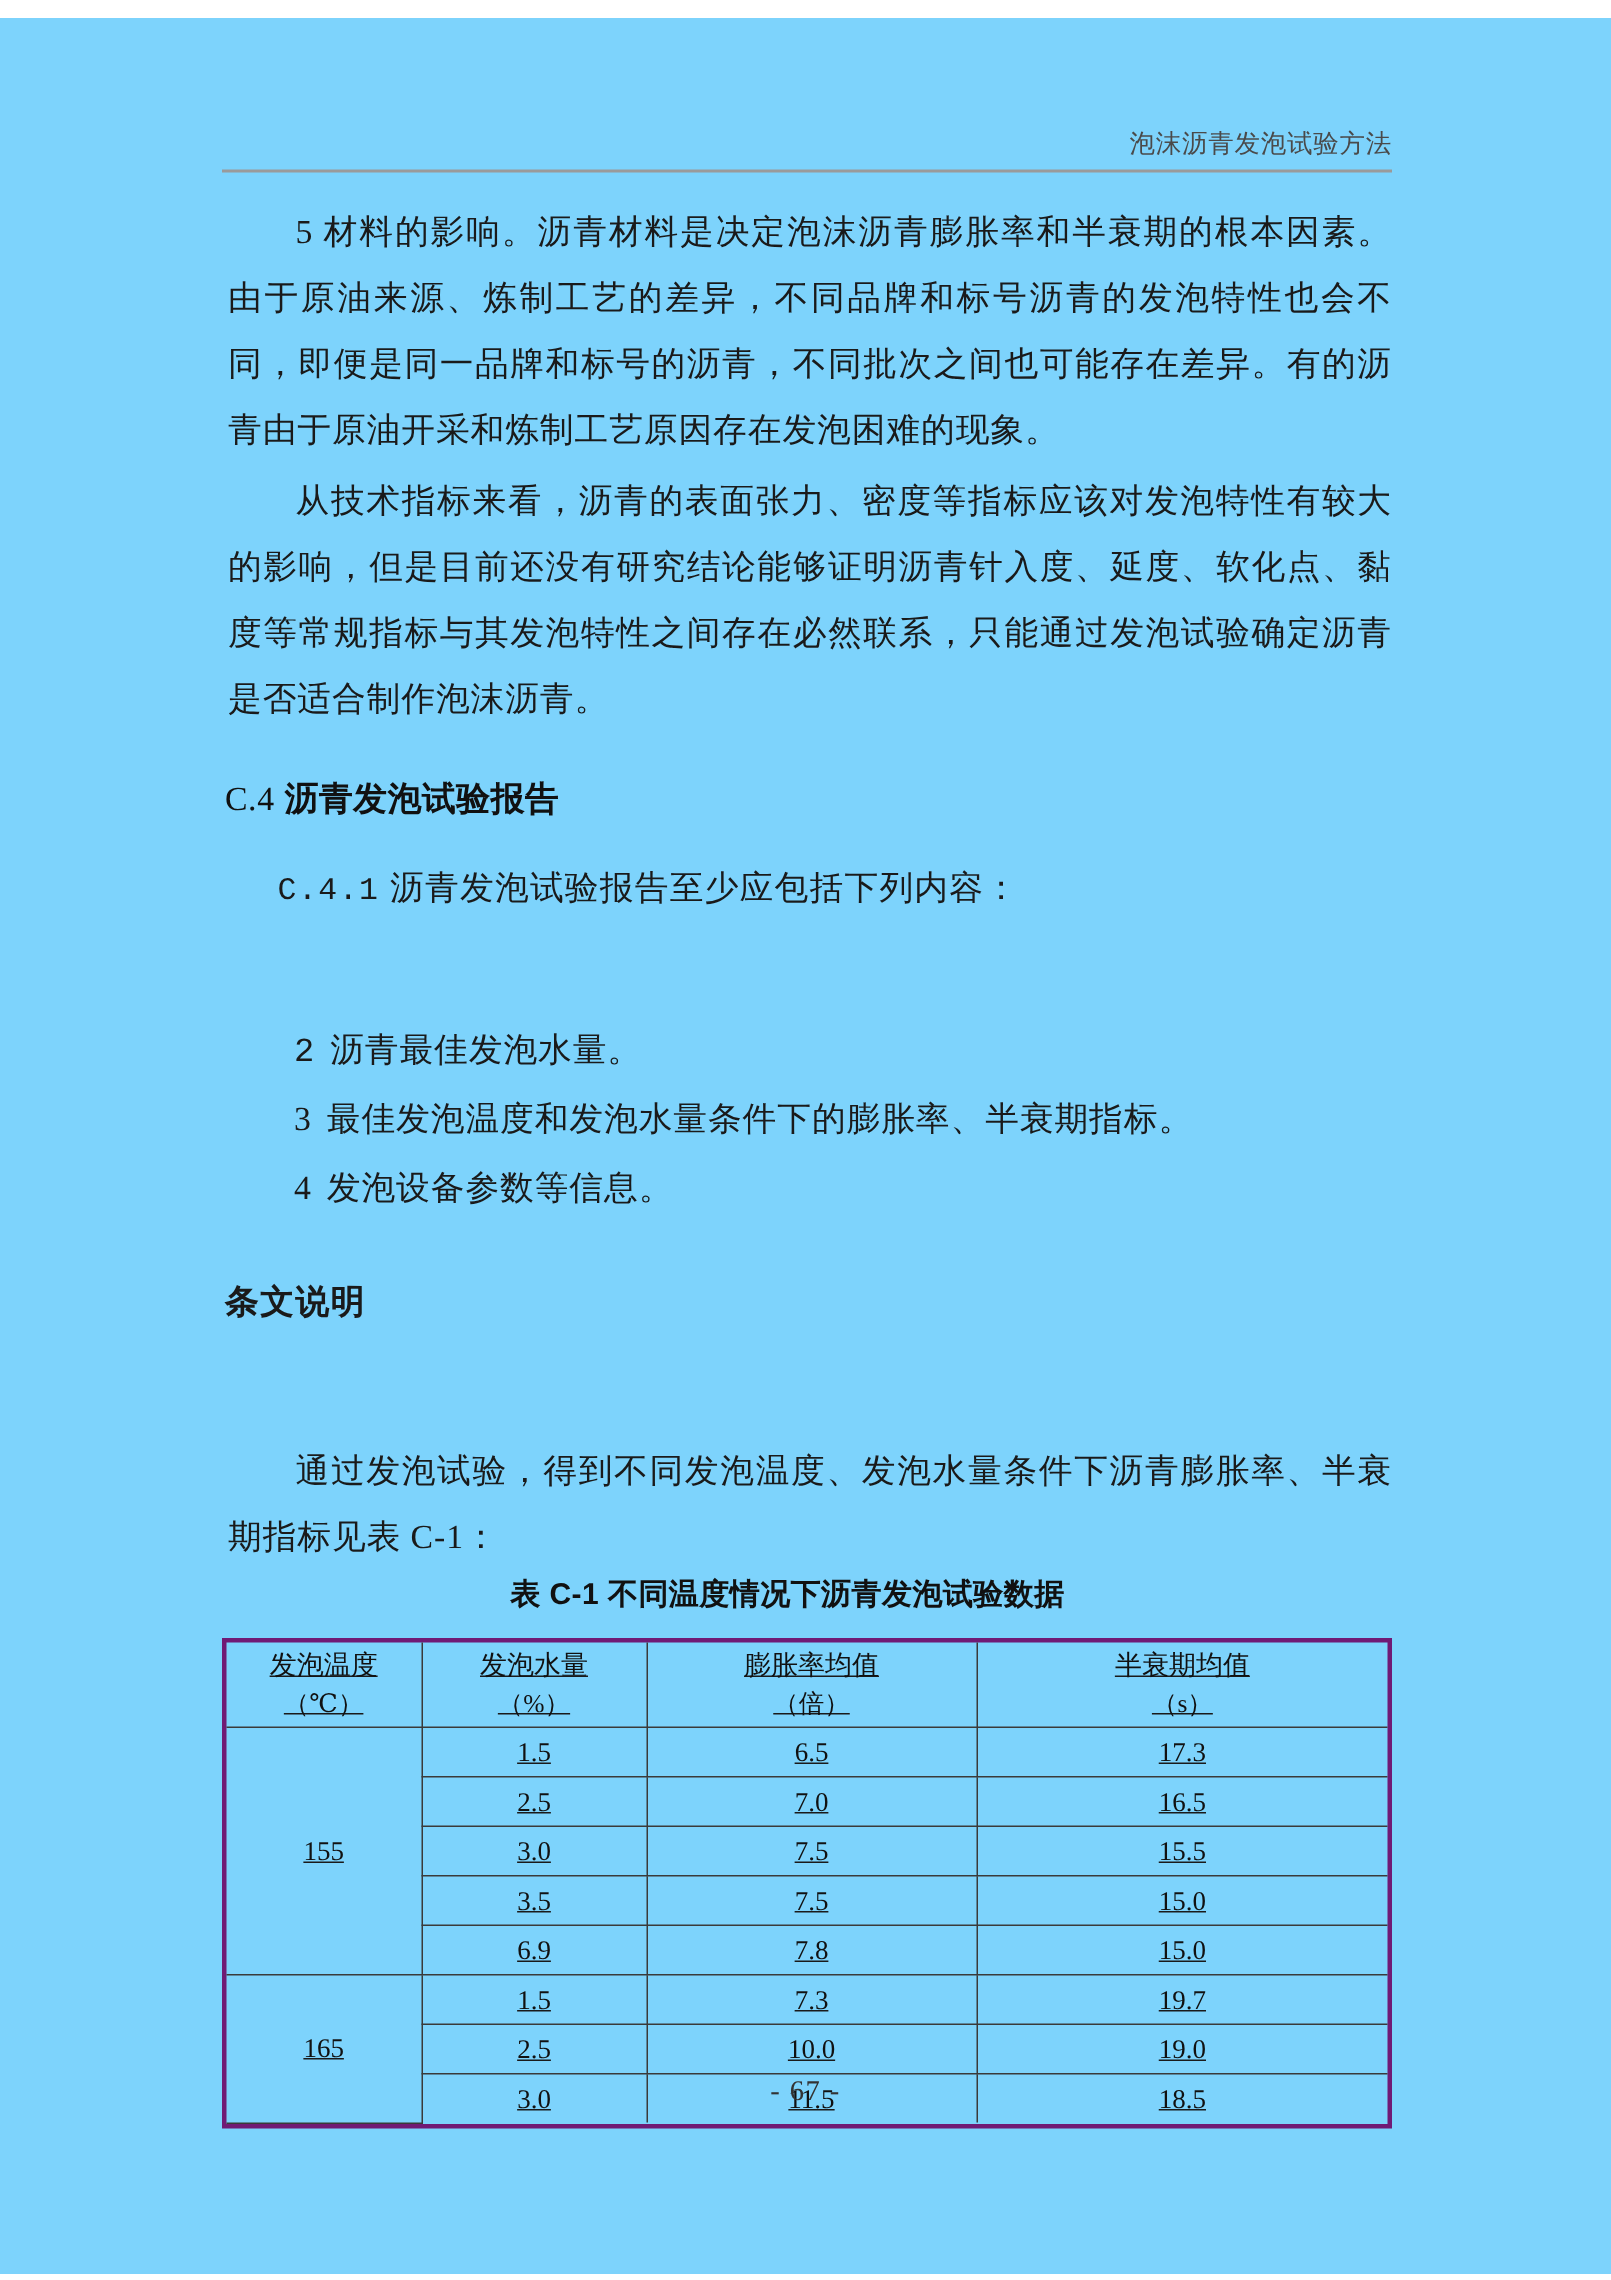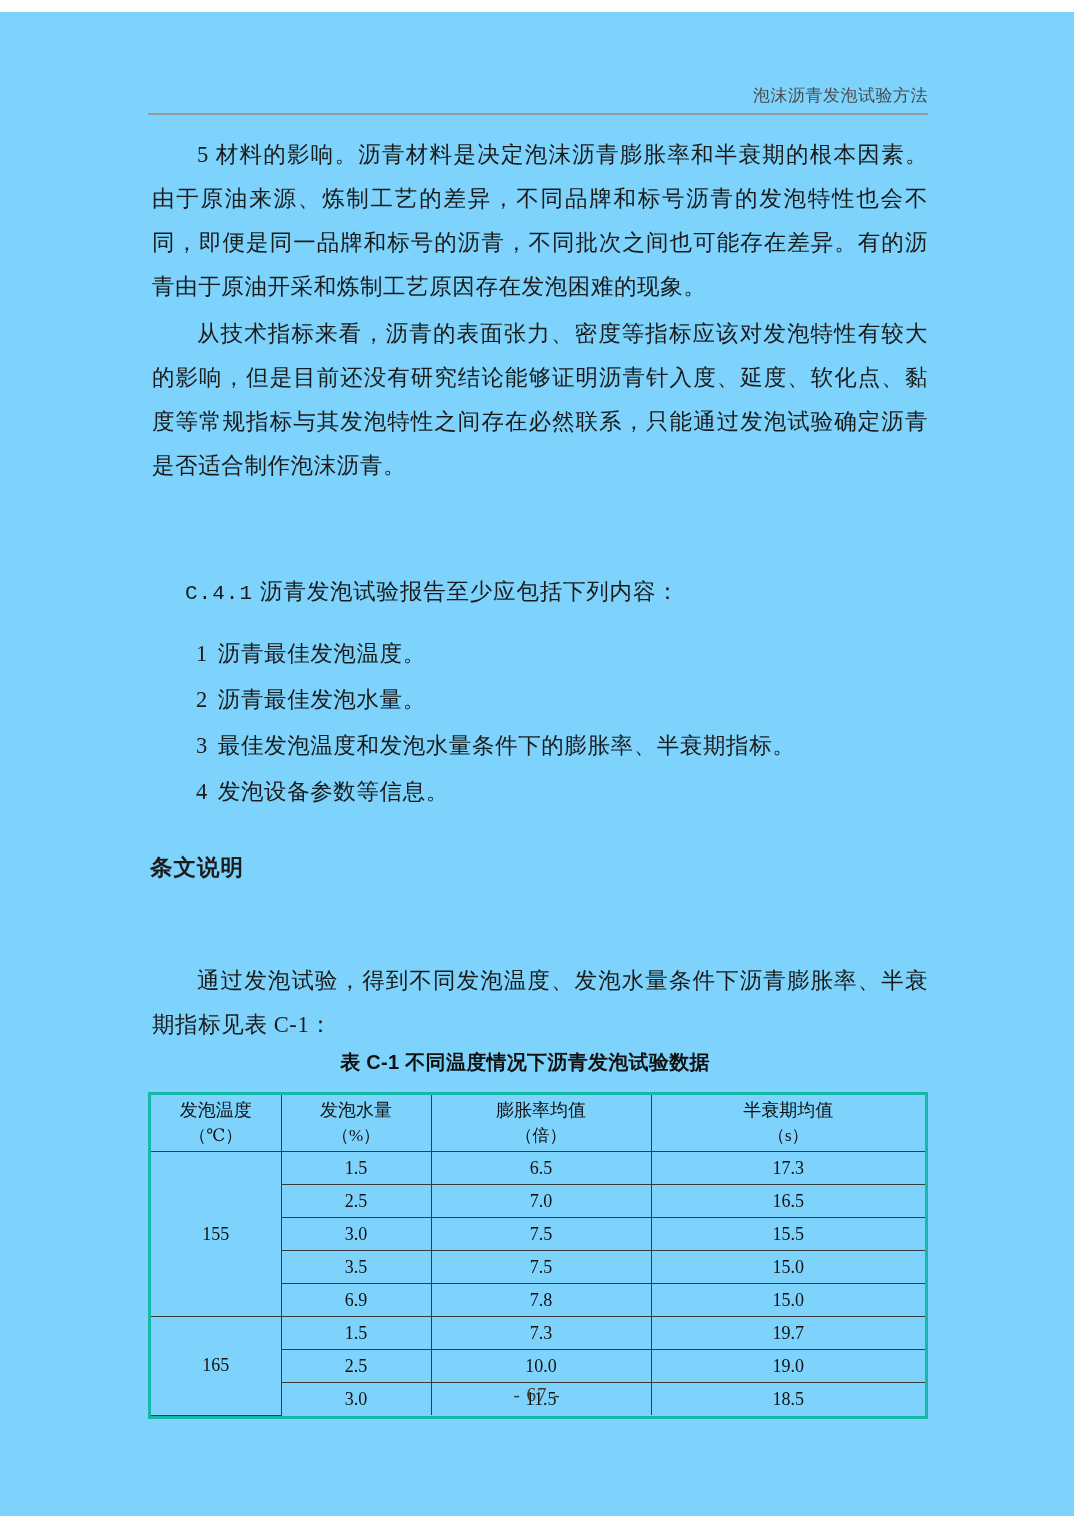--- a/index.html
+++ b/index.html
@@ -134,22 +134,23 @@
     letter-spacing: 0.3px;
     color: #111111;
   }
 
   
   .data-table-wrap {
     position: absolute;
     left: 148px;
     top: 1080px;
     width: 780px;
-    border: 3px solid #14b8a6;
+    border: 3px solid #701a75;
     box-sizing: border-box;
+    text-decoration: underline;
   }
   table.data-table {
     width: 100%;
     border-collapse: collapse;
     table-layout: fixed;
     font-family: "Liberation Serif", "DejaVu Serif", serif;
     font-size: 18px;
     color: #111111;
   }
   table.data-table td,
@@ -208,30 +209,31 @@
   <div class="header-rule"></div>
 
   <div class="body-block" style="top:121px;">
     <p class="para">5 材料的影响。沥青材料是决定泡沫沥青膨胀率和半衰期的根本因素。由于原油来源、炼制工艺的差异，不同品牌和标号沥青的发泡特性也会不同，即便是同一品牌和标号的沥青，不同批次之间也可能存在差异。有的沥青由于原油开采和炼制工艺原因存在发泡困难的现象。</p>
   </div>
 
   <div class="body-block" style="top:300px;">
     <p class="para">从技术指标来看，沥青的表面张力、密度等指标应该对发泡特性有较大的影响，但是目前还没有研究结论能够证明沥青针入度、延度、软化点、黏度等常规指标与其发泡特性之间存在必然联系，只能通过发泡试验确定沥青是否适合制作泡沫沥青。</p>
   </div>
 
+  <div class="section-heading" style="top:505px;">
+    <span class="num">C.4</span>
+    <span>沥青发泡试验报告</span>
+  </div>
 
   <div class="clause-line" style="top:564px;text-align:right;">
     <span class="cnum">C.4.1</span>
     <span>沥青发泡试验报告至少应包括下列内容：</span>
   </div>
 
-  <div class="list-item" style="top:626px;">
-    <span class="idx">1</span><span>沥青最佳发泡温度。</span>
-  </div>
-  <div class="list-item" style="top:672px;">
+  <div class="list-item" style="top:672px;font-family:Liberation Mono, monospace;">
     <span class="idx">2</span><span>沥青最佳发泡水量。</span>
   </div>
   <div class="list-item" style="top:718px;">
     <span class="idx">3</span><span>最佳发泡温度和发泡水量条件下的膨胀率、半衰期指标。</span>
   </div>
   <div class="list-item" style="top:764px;">
     <span class="idx">4</span><span>发泡设备参数等信息。</span>
   </div>
 
   <div class="explain-heading" style="top:840px;">条文说明</div>

